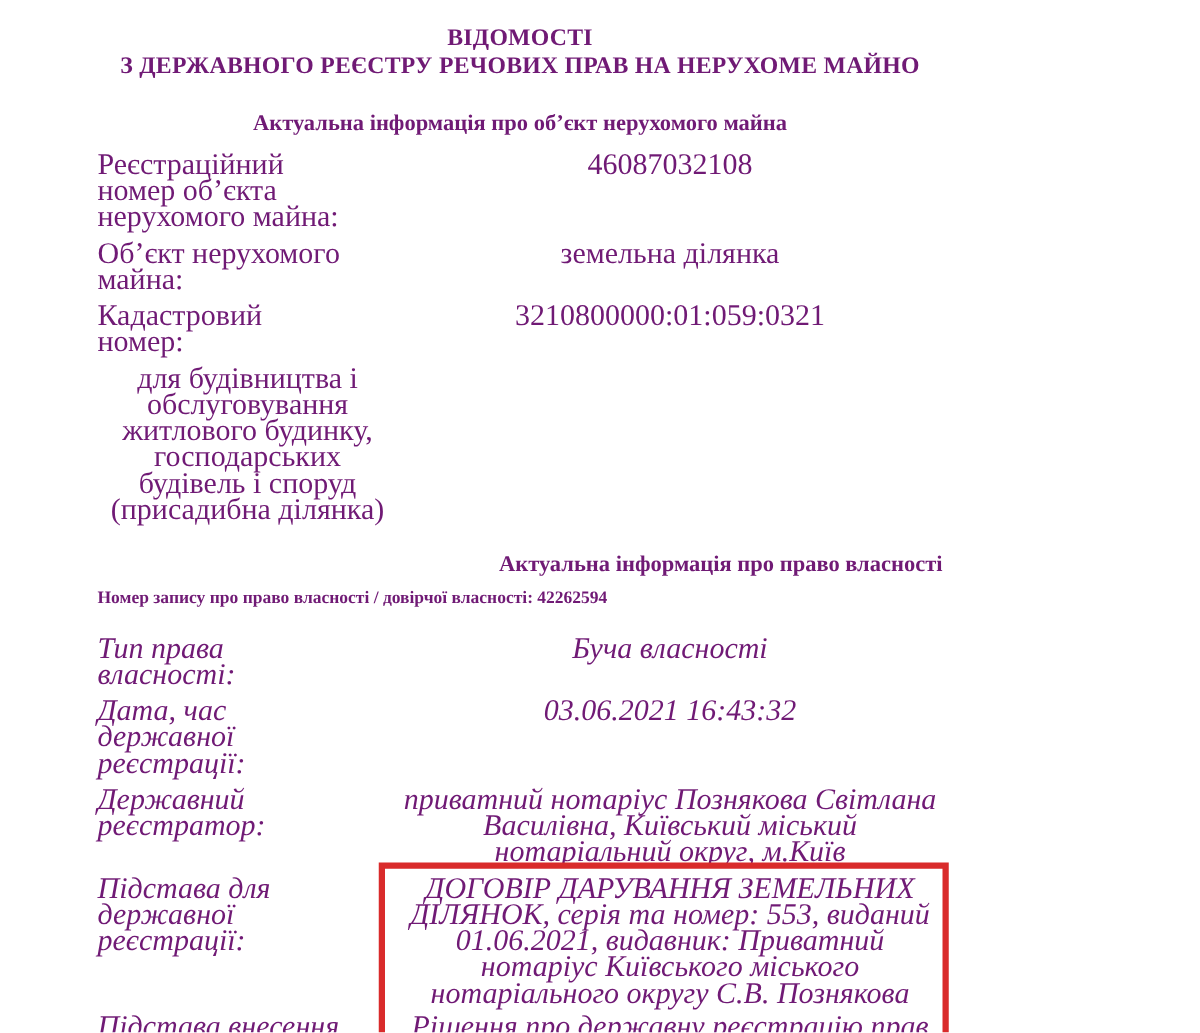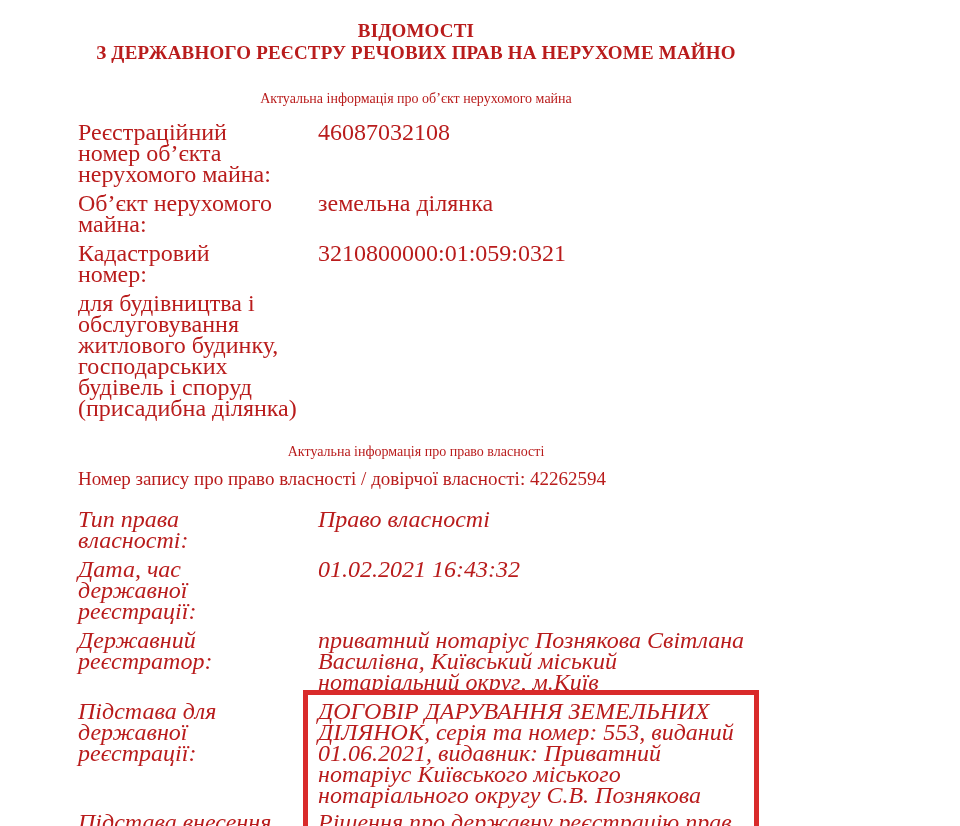--- a/index.html
+++ b/index.html
@@ -2,59 +2,59 @@
 <html lang="uk"><head>
 <meta charset="utf-8">
 <style>
   html, body { margin: 0; padding: 0; background: #ffffff; }
   .doc {
     position: relative;
     width: 804px;
     height: 826px;
     box-sizing: border-box;
     background: #ffffff;
-    color: #b91c1c;
+    color: #701a75;
     font-family: "Liberation Serif", "DejaVu Serif", serif;
     padding: 20px 50px 0 78px;
     overflow: hidden;
   }
   .title {
     margin: 0;
     font-size: 19px;
     font-weight: bold;
     line-height: 22px;
     text-align: center;
     letter-spacing: 0.2px;
   }
   .title span { display: block; }
   .section-heading {
     margin: 24px 0 0 0;
-    font-size: 14px;
-    font-weight: normal;
+    font-size: 18px;
+    font-weight: bold;
     line-height: 21px;
     text-align: center;
   }
-  .section-heading.ownership { margin-top: 22px; }
+  .section-heading.ownership { margin-top: 22px; text-align: right; }
   .record-line {
     margin-top: 6px;
-    font-size: 19px;
-    font-weight: normal;
+    font-size: 14px;
+    font-weight: bold;
     line-height: 21px;
   }
   .rows { margin-top: 13px; }
   .rows.rows2 { margin-top: 20px; font-style: italic; }
   .row {
     display: grid;
     grid-template-columns: 240px 1fr;
     font-size: 24px;
     line-height: 21px;
     margin-bottom: 8px;
   }
   .row .label { max-width: 195px; }
-  .row .value { min-width: 0; }
+  .row .value { min-width: 0; text-align: center; }
   .highlight-group { position: relative; }
   .highlight-group .row.mb6 { margin-bottom: 6px; }
   .highlight-group .row.mb4 { margin-bottom: 4px; }
   .highlight-group .row.mb2 { margin-bottom: 2px; }
   .highlight-group .row.mb0 { margin-bottom: 0; }
   .red-box {
     position: absolute;
     left: 225px;
     right: -5px;
     top: -11px;
@@ -93,25 +93,25 @@
     </div>
   </div>
 
   <div class="section-heading ownership">Актуальна інформація про право власності</div>
 
   <div class="record-line">Номер запису про право власності / довірчої власності: 42262594</div>
 
   <div class="rows rows2">
     <div class="row">
       <span class="label">Тип права власності:</span>
-      <span class="value">Право власності</span>
+      <span class="value">Буча власності</span>
     </div>
     <div class="row">
       <span class="label">Дата, час державної реєстрації:</span>
-      <span class="value">01.02.2021 16:43:32</span>
+      <span class="value">03.06.2021 16:43:32</span>
     </div>
     <div class="row">
       <span class="label">Державний реєстратор:</span>
       <span class="value">приватний нотаріус Познякова Світлана Василівна, Київський міський нотаріальний округ, м.Київ</span>
     </div>
 
     <div class="highlight-group">
       <div class="red-box"></div>
       <div class="row mb6">
         <span class="label">Підстава для державної реєстрації:</span>

